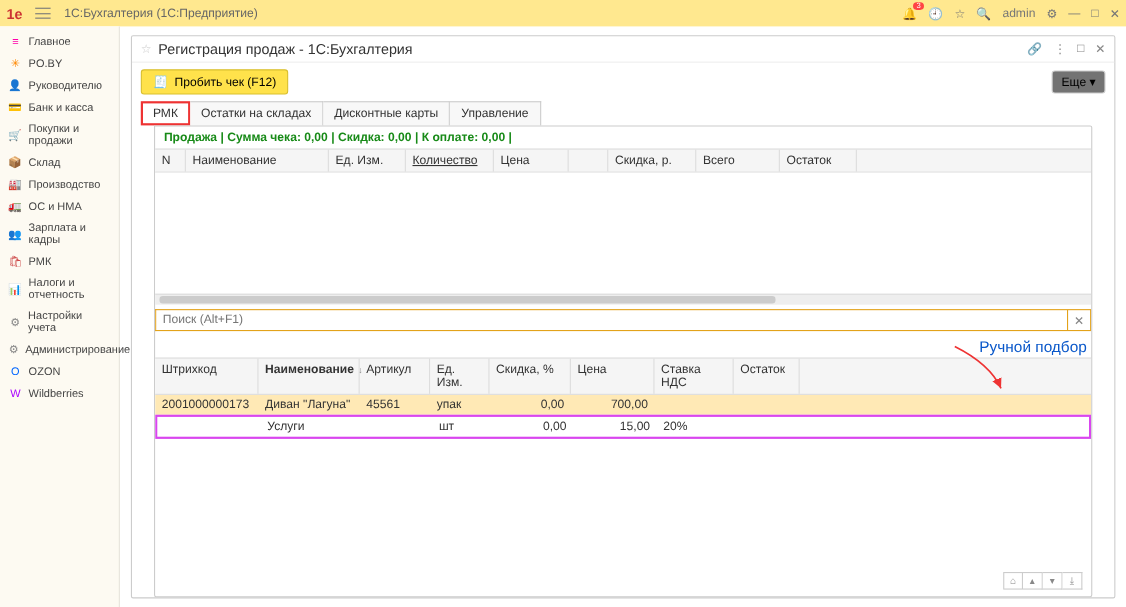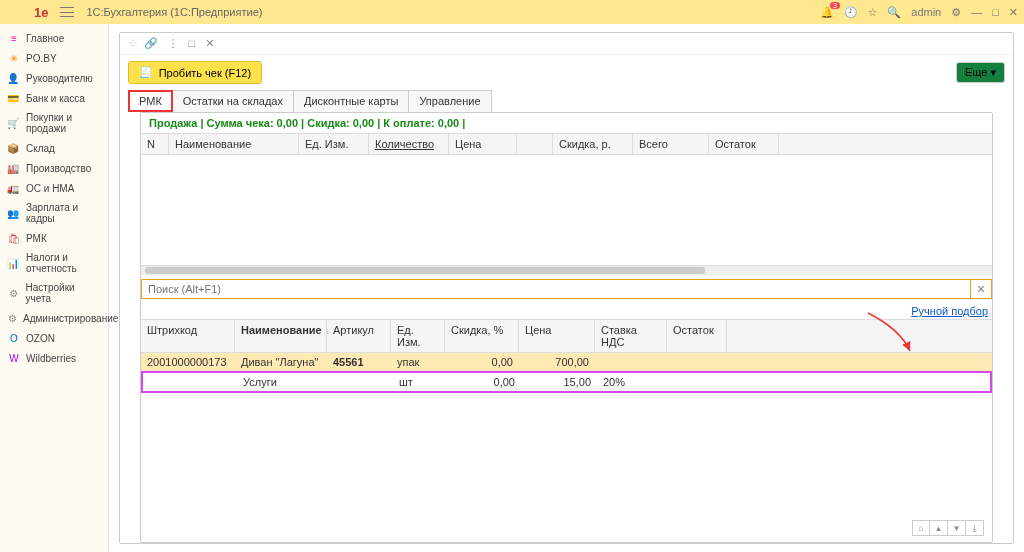--- a/index.html
+++ b/index.html
@@ -1,19 +1,19 @@
 <!DOCTYPE html>
 <html><head>
 <meta charset="utf-8">
 <style>
   * { box-sizing: border-box; margin: 0; padding: 0; }
   body { font-family: Arial, sans-serif; font-size: 11px; background: #fff; color: #333; width: 1024px; height: 552px; overflow: hidden; position: relative; }
   
   .topbar { height: 24px; background: #ffe88f; display: flex; align-items: center; padding: 0 6px; justify-content: space-between; }
-  .topbar-left { display: flex; align-items: center; gap: 12px; margin-left: 28px; }
+  .topbar-left { display: flex; align-items: center; gap: 12px; }
   .logo { color: #c33; font-weight: bold; font-size: 13px; }
   .burger { width: 14px; height: 10px; display: flex; flex-direction: column; justify-content: space-between; }
   .burger span { height: 1px; background: #777; }
   .topbar-title { color: #666; font-size: 11px; }
   .topbar-right { display: flex; align-items: center; gap: 10px; color: #777; }
   .topbar-right span { cursor: pointer; }
   .bell-badge { position: relative; }
   .badge { position: absolute; top: -4px; right: -6px; background: #f44; color: #fff; font-size: 7px; border-radius: 6px; padding: 0 3px; }
   
   .main { display: flex; height: 528px; }
@@ -25,21 +25,21 @@
   .content { flex: 1; padding: 8px 10px; position: relative; }
   .window { border: 1px solid #ccc; border-radius: 2px; background: #fff; height: 100%; display: flex; flex-direction: column; }
   .win-header { display: flex; align-items: center; padding: 4px 8px; border-bottom: 1px solid #eee; }
   .win-star { color: #ccc; margin-right: 6px; }
   .win-title { font-size: 13px; flex: 1; }
   .win-ctrls { display: flex; gap: 10px; color: #888; font-size: 11px; }
   .win-ctrls span { cursor: pointer; }
   
   .toolbar { display: flex; align-items: center; padding: 6px 8px; gap: 6px; }
   .btn-punch { background: #ffe24b; border: 1px solid #d9bf2f; border-radius: 3px; padding: 4px 10px; display: flex; align-items: center; gap: 6px; cursor: pointer; font-size: 11px; }
-  .btn-more { border: 1px solid #ccc; border-radius: 3px; padding: 3px 8px; cursor: pointer; background: #15803d; margin-left: auto; font-size: 11px; }
+  .btn-more { border: 1px solid #ccc; border-radius: 3px; padding: 3px 8px; cursor: pointer; background: #737373; margin-left: auto; font-size: 11px; }
   
   .tabs { display: flex; padding: 0 8px; gap: 0; }
   .tab { padding: 4px 10px; border: 1px solid #ccc; background: #f8f8f8; cursor: pointer; font-size: 11px; border-bottom: none; }
   .tab + .tab { border-left: none; }
   .tab.active { background: #fff; }
   .tab.highlighted { border: 2px solid #e33; padding: 3px 9px; }
   
   .panel { margin: 0 20px; border: 1px solid #ccc; border-radius: 0 2px 2px 2px; flex: 1; display: flex; flex-direction: column; overflow: hidden; }
   
   .summary { padding: 4px 8px; color: #178a17; font-size: 11px; font-weight: bold; }
@@ -48,21 +48,21 @@
   .gh-cell { padding: 4px 6px; border-right: 1px solid #ddd; }
   .grid-body { height: 110px; background: #fff; position: relative; }
   .scrollbar-h { height: 10px; background: #eee; border-top: 1px solid #ddd; position: relative; }
   .scrollbar-h::after { content: ""; position: absolute; left: 4px; top: 1px; width: 560px; height: 7px; background: #ccc; border-radius: 3px; }
   
   .search-row { display: flex; margin: 4px 0; }
   .search-input { flex: 1; border: 1px solid #e3a21a; border-right: none; padding: 3px 6px; font-size: 11px; color: #bbb; outline: none; }
   .search-clear { width: 22px; border: 1px solid #e3a21a; background: #fff; cursor: pointer; display: flex; align-items: center; justify-content: center; color: #888; }
   
   .manual-link { text-align: right; padding: 2px 4px; }
-  .manual-link a { color: #0a58ca; text-decoration: underline; font-size: 11px; cursor: pointer; }
+  .manual-link a { color: #0a58ca; font-size: 14px; cursor: pointer; }
   .arrow-svg { position: absolute; right: 72px; top: 196px; pointer-events: none; }
   
   .grid2-header { display: flex; background: #f5f5f5; border-top: 1px solid #ddd; border-bottom: 1px solid #ddd; font-size: 11px; }
   .g2h { padding: 4px 6px; border-right: 1px solid #ddd; }
   .grid2-row { display: flex; font-size: 11px; }
   .g2c { padding: 3px 6px; }
   .row-selected { background: #ffe9b5; }
   .row-highlighted { border: 2px solid #d946ef; }
   .grid2-body { flex: 1; overflow: auto; }
   
@@ -160,20 +160,21 @@
       <div class="side-item">
         <span class="side-icon" style="color:#a0f">W</span>
         <span>Wildberries</span>
       </div>
     </div>
 
   <div class="content">
     <div class="window">
       <div class="win-header">
         <span class="win-star">☆</span>
+        <span class="win-title">Регистрация продаж - 1С:Бухгалтерия</span>
         <div class="win-ctrls">
           <span>🔗</span>
           <span>⋮</span>
           <span>□</span>
           <span>✕</span>
         </div>
       </div>
 
       <div class="toolbar">
         <button class="btn-punch">
@@ -234,21 +235,21 @@
             <div class="g2h" style="width: 54px;">Ед. Изм.</div>
             <div class="g2h" style="width: 74px;">Скидка, %</div>
             <div class="g2h" style="width: 76px;">Цена</div>
             <div class="g2h" style="width: 72px;">Ставка НДС</div>
             <div class="g2h" style="width: 60px;">Остаток</div>
           </div>
         <div class="grid2-body" id="g2b">
             <div class="grid2-row row-selected">
               <div class="g2c" style="width: 94px;">2001000000173</div>
               <div class="g2c" style="width: 92px;">Диван "Лагуна"</div>
-              <div class="g2c" style="width: 64px; font-weight: bold;">45561</div>
+              <div class="g2c" style="width: 64px;">45561</div>
               <div class="g2c" style="width: 54px;">упак</div>
               <div class="g2c num-right" style="width: 74px;">0,00</div>
               <div class="g2c num-right" style="width: 76px;">700,00</div>
               <div class="g2c" style="width: 72px;"></div>
               <div class="g2c" style="width: 60px;"></div>
             </div>
             <div class="grid2-row row-highlighted">
               <div class="g2c" style="width: 94px;"></div>
               <div class="g2c" style="width: 92px;">Услуги</div>
               <div class="g2c" style="width: 64px;"></div>

